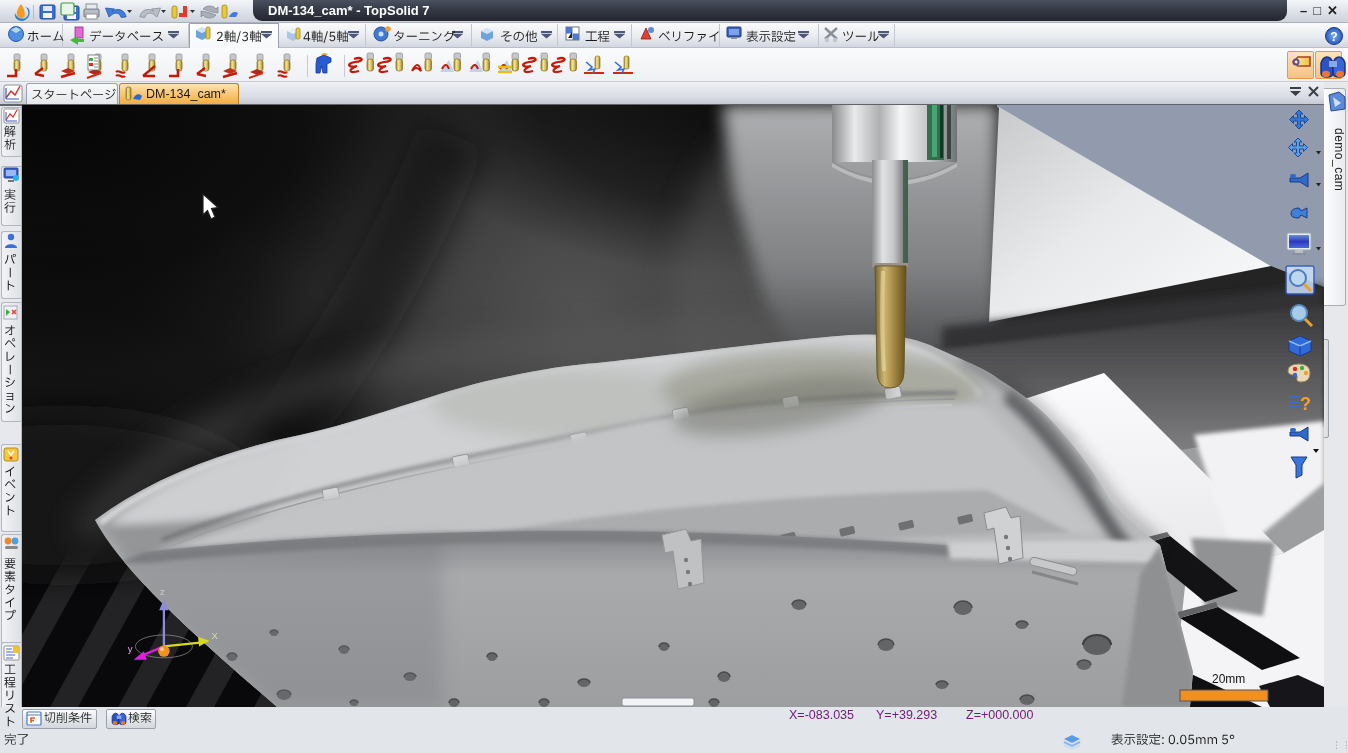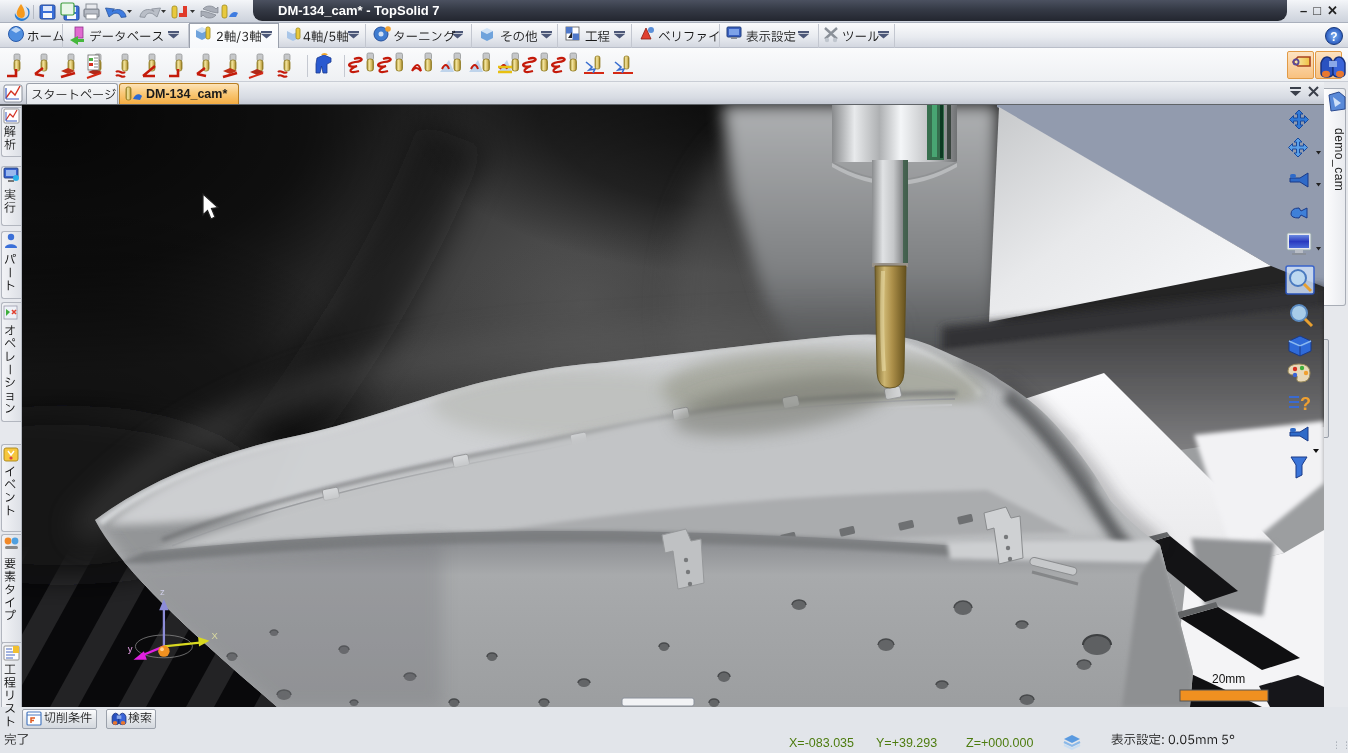--- a/index.html
+++ b/index.html
@@ -1,38 +1,38 @@
 <!DOCTYPE html>
 <html><head><meta charset="utf-8"><style>
 *{margin:0;padding:0;box-sizing:border-box}
 html,body{width:1348px;height:753px;overflow:hidden;font-family:"Liberation Sans",sans-serif;background:#e8eaef}
 .abs{position:absolute}
 #titlebar{left:0;top:0;width:1348px;height:23px;background:linear-gradient(#f4f6f9,#dde1e8 55%,#cdd2dc);border-bottom:1px solid #aab0bc}
-#darktitle{left:253px;top:0;width:1034px;height:21px;background:linear-gradient(#4b5160,#353a46 45%,#23262f);border-radius:0 0 9px 9px;color:#fff;font-size:13px;font-weight:bold;line-height:21px;padding-left:25px}
+#darktitle{left:253px;top:0;width:1034px;height:21px;background:linear-gradient(#4b5160,#353a46 45%,#23262f);border-radius:0 0 9px 9px;color:#fff;font-size:13px;font-weight:bold;line-height:21px;padding-left:15px}
 #winbtns{right:4px;top:3px;color:#222;font-size:13px;font-weight:bold;letter-spacing:6px}
 #ribbonrow{left:0;top:23px;width:1348px;height:25px;background:linear-gradient(#fbfbfc,#e7eaef 60%,#d3d7e0);border-bottom:1px solid #b9bec9}
 .rtab{position:absolute;top:24px;height:24px;border-right:1px solid #c3c7d0}
 .rtab.sel{top:23px;height:25px;background:linear-gradient(#ffffff,#f6f8fb);border:1px solid #9aa0ac;border-bottom:0}
 #toolrow{left:0;top:48px;width:1348px;height:34px;background:linear-gradient(#fafbfc,#eef0f3);border-bottom:1px solid #c9cdd5}
 .tsep{position:absolute;top:55px;width:1px;height:22px;background:#c5c9d1}
 .hilite{position:absolute;top:51px;width:27px;height:28px;background:linear-gradient(#fde3c2,#f8c180);border:1px solid #e19a46;border-radius:2px}
 #doctabrow{left:0;top:82px;width:1348px;height:23px;background:linear-gradient(#eff1f4,#d6dae2 70%,#c2c7d1)}
 .dtab{position:absolute;top:83px;height:21px;border:1px solid #9aa0aa;border-bottom:0;border-radius:3px 3px 0 0}
 #viewline{left:0;top:104px;width:1348px;height:2px;background:#606468}
 #sidebar{left:0;top:106px;width:22px;height:625px;background:#e6e8ed;border-right:1px solid #b6bac2}
 .stab{position:absolute;left:1px;width:20px;background:linear-gradient(90deg,#f2f3f6,#dde0e6);border:1px solid #b2b6bf;border-radius:3px 0 0 3px;border-right:0}
 #scene{left:22px;top:105px;width:1302px;height:602px}
 #rightpanel{left:1324px;top:82px;width:24px;height:625px;background:#e6e8ec}
 #demotab{left:1324px;top:88px;width:22px;height:218px;background:linear-gradient(90deg,#fdfdfe,#e9ebef);border:1px solid #a8adb6;border-radius:0 3px 3px 0;border-left:0}
 #demotxt{left:1328px;top:128px;width:18px;height:150px;writing-mode:vertical-rl;font-size:12px;color:#222;letter-spacing:.5px}
 #vscroll{left:1320px;top:339px;width:9px;height:99px;background:linear-gradient(90deg,#f0f1f3,#d8dade);border:1px solid #9aa0aa;border-radius:2px}
 #btnrow{left:0;top:707px;width:1348px;height:24px;background:#e2e5ea}
 .bbtn{position:absolute;top:709px;height:20px;background:linear-gradient(#fcfcfd,#e3e6ea 55%,#d4d8de);border:1px solid #9ba1ab;border-radius:2px}
 #statusbar{left:0;top:731px;width:1348px;height:22px;background:#e2e5ea;font-size:12.5px;color:#111}
-.coord{position:absolute;top:736px;font-size:12.5px;color:#4d7c0f}
+.coord{position:absolute;top:708px;font-size:12.5px;color:#701a75}
 </style></head><body>
 <div class="abs" id="titlebar"></div>
 <div class="abs" id="darktitle">DM-134_cam* - TopSolid 7</div>
 <div class="abs" id="winbtns">–□✕</div>
 <div class="abs" id="ribbonrow"></div>
 <div class="rtab" style="left:1px;width:62px"></div>
 <div class="rtab" style="left:63px;width:126px"></div>
 <div class="rtab sel" style="left:189px;width:90px"></div>
 <div class="rtab" style="left:279px;width:87px"></div>
 <div class="rtab" style="left:366px;width:106px"></div>
@@ -42,21 +42,21 @@
 <div class="rtab" style="left:720px;width:99px"></div>
 <div class="rtab" style="left:819px;width:76px"></div>
 <div class="abs" id="toolrow"></div>
 <div class="tsep" style="left:307px"></div>
 <div class="tsep" style="left:344px"></div>
 <div class="hilite" style="left:1287px"></div>
 <div class="hilite" style="left:1315px"></div>
 <div class="abs" id="doctabrow"></div>
 <div class="dtab" style="left:26px;width:92px;background:linear-gradient(#f8f9fa,#e4e7ec)"></div>
 <div class="dtab" style="left:119px;width:120px;background:linear-gradient(#fde3b8,#f9c979 45%,#f4ad43);border-color:#b97f23"></div>
-<div class="abs" style="left:146px;top:87px;font-size:12.5px;font-weight:bold;color:#1a1a1a">DM-134_cam*</div>
+<div class="abs" style="left:146px;top:87px;font-size:12.5px;font-weight:normal;color:#1a1a1a">DM-134_cam*</div>
 <div class="abs" id="viewline"></div>
 <div class="abs" id="sidebar"></div>
 <div class="stab" style="top:107px;height:50px"></div>
 <div class="stab" style="top:166px;height:60px"></div>
 <div class="stab" style="top:231px;height:68px"></div>
 <div class="stab" style="top:302px;height:120px"></div>
 <div class="stab" style="top:444px;height:88px"></div>
 <div class="stab" style="top:534px;height:110px"></div>
 <div class="stab" style="top:642px;height:88px"></div>
 <div class="abs" id="rightpanel"></div>

